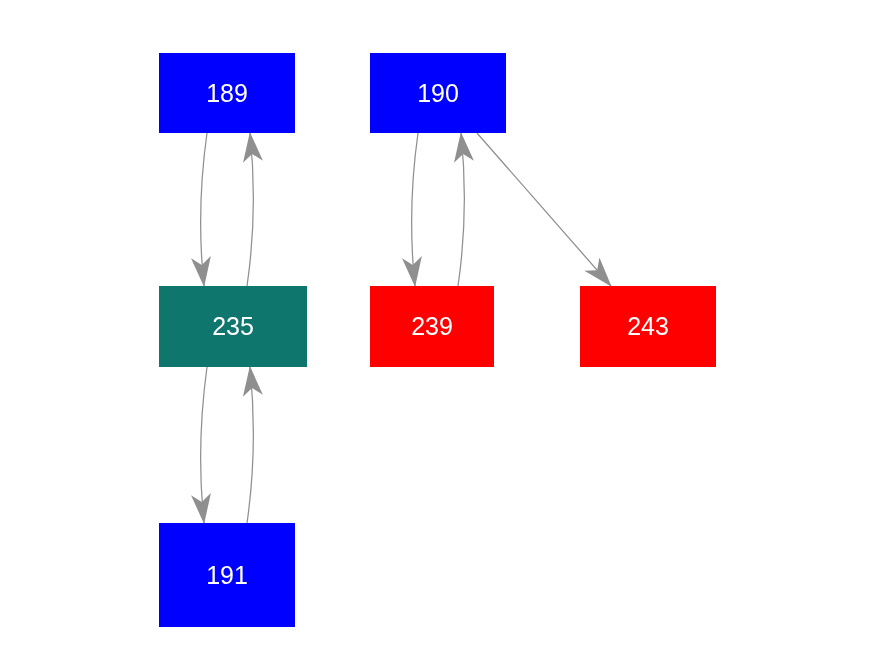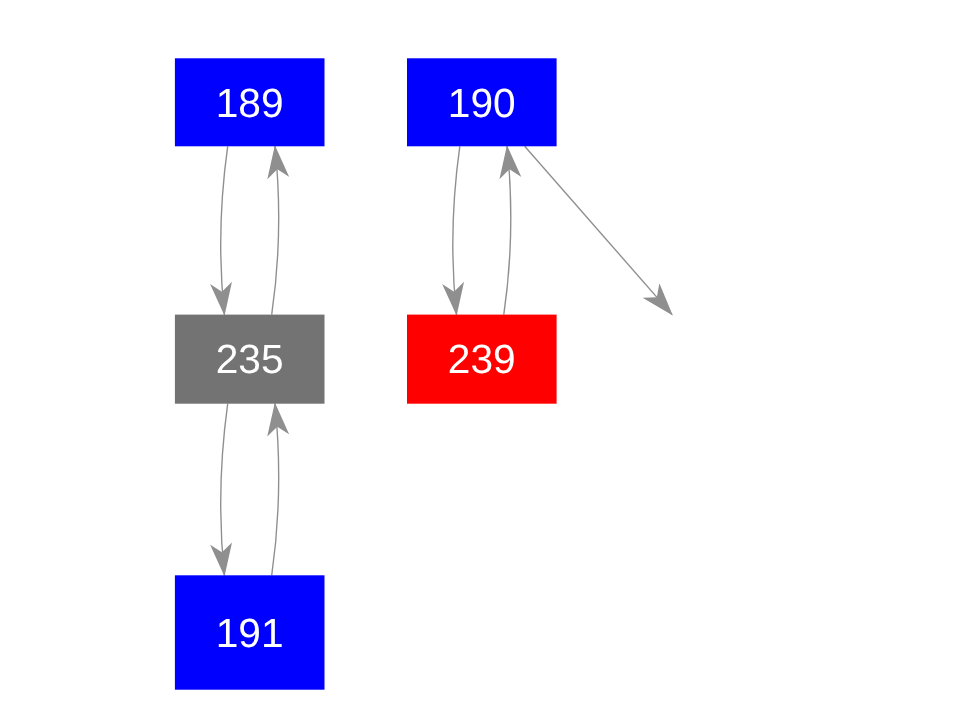--- a/index.html
+++ b/index.html
@@ -37,21 +37,21 @@
   }
   .node {
     position: absolute;
     display: flex;
     align-items: center;
     justify-content: center;
     box-sizing: border-box;
   }
   .node-label {
     color: var(--node-text-color, #ffffff);
-    font-size: 37px;
+    font-size: 25px;
     line-height: 1;
     user-select: none;
   }
 </style>
 </head>
 <body>
 
 <div class="canvas">
 
   <svg class="edges" width="875" height="656" viewBox="0 0 875 656" xmlns="http://www.w3.org/2000/svg">
@@ -69,23 +69,26 @@
     <path class="edge" d="M207,367 Q196,447 204,523" marker-end="url(#arrowhead)"></path>
     <path class="edge" d="M247,523 Q258,447 250,367" marker-end="url(#arrowhead)"></path>
   </svg>
 
   <div class="node" style="left: 159px; top: 53px; width: 136px; height: 80px; background: rgb(0, 0, 255);">
     <span class="node-label">189</span>
   </div>
   <div class="node" style="left: 370px; top: 53px; width: 136px; height: 80px; background: rgb(0, 0, 255); text-align: right;">
     <span class="node-label">190</span>
   </div>
-  <div class="node" style="left: 159px; top: 286px; width: 136px; height: 81px; background: #737373;">
+  <div class="node" style="left: 159px; top: 286px; width: 148px; height: 81px; background: #0f766e;">
     <span class="node-label">235</span>
   </div>
-  <div class="node" style="left: 370px; top: 286px; width: 136px; height: 81px; background: rgb(255, 0, 0);">
+  <div class="node" style="left: 370px; top: 286px; width: 124px; height: 81px; background: rgb(255, 0, 0);">
     <span class="node-label">239</span>
+  </div>
+  <div class="node" style="left: 580px; top: 286px; width: 136px; height: 81px; background: rgb(255, 0, 0);">
+    <span class="node-label">243</span>
   </div>
   <div class="node" style="left: 159px; top: 523px; width: 136px; height: 104px; background: rgb(0, 0, 255);">
     <span class="node-label">191</span>
   </div>
 
 </div>
 
 </body></html>

